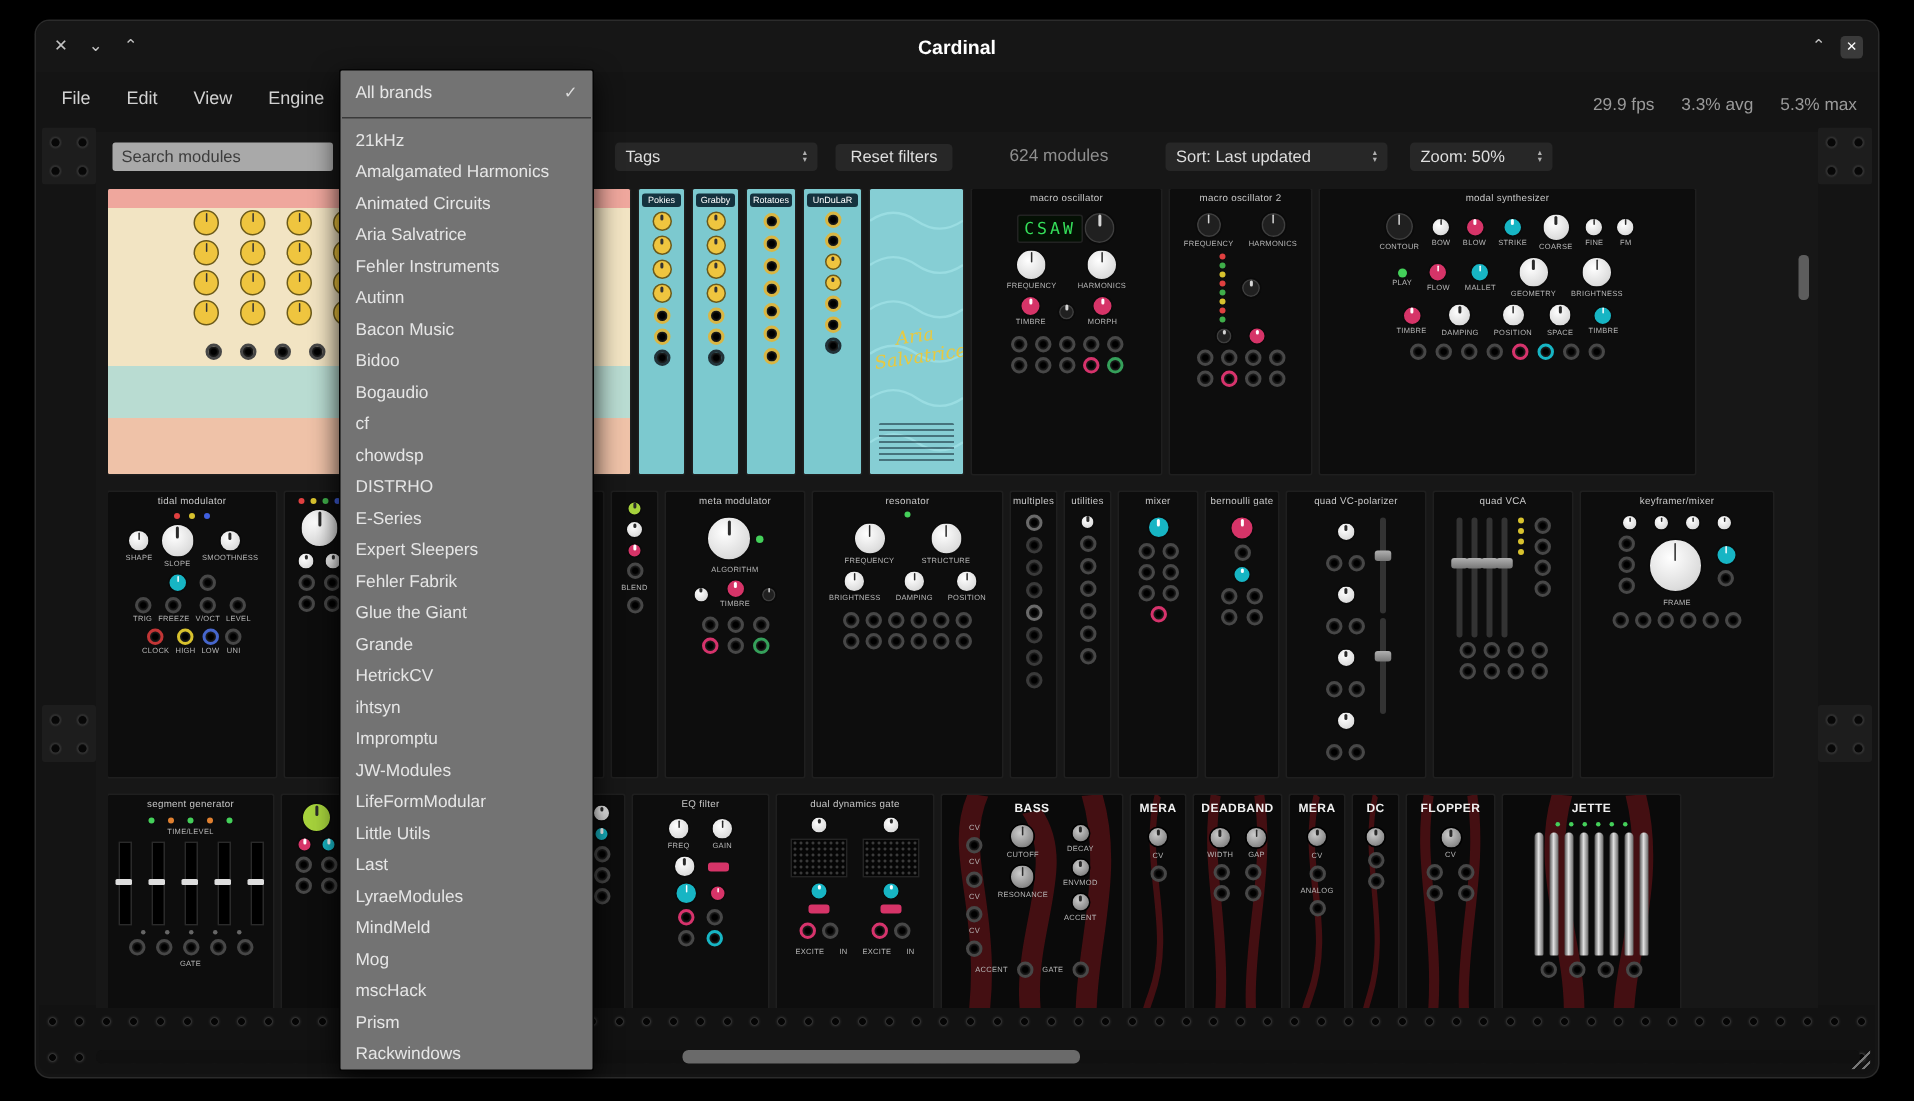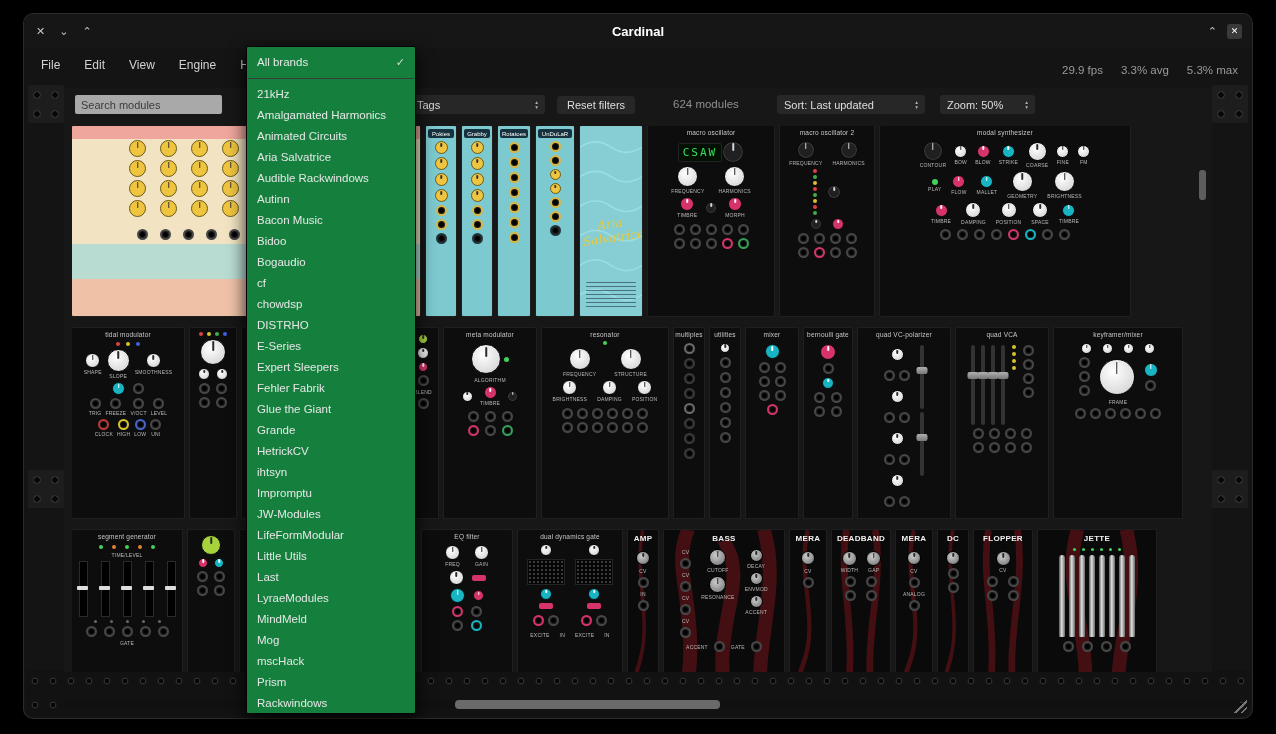--- a/index.html
+++ b/index.html
@@ -41,21 +41,21 @@
   .count{position:absolute;top:10px;font-size:11.5px;color:#8f8f8f}
   .grid{position:absolute;left:8px;top:38px;width:1132px;height:546px;overflow:hidden}
   .band{display:flex;gap:6px;height:190px;margin-bottom:12px;align-items:stretch}
   .vscroll-thumb{position:absolute;right:6px;top:82px;width:7px;height:30px;background:#5d5d5d;border-radius:3px;z-index:5}
   .hscroll{position:absolute;left:40px;bottom:9px;width:1176px;height:9px;background:#101010;border-radius:4px;z-index:3}
   .hscroll-thumb{position:absolute;left:391px;top:0;width:265px;height:9px;background:#6a6a6a;border-radius:4px}
   .grip{position:absolute;right:5px;bottom:5px;width:15px;height:15px;z-index:4;
     background:repeating-linear-gradient(135deg,transparent 0 3px,#777 3px 4.5px);
     clip-path:polygon(100% 0,100% 100%,0 100%)}
   
-  .brand-menu{position:absolute;left:246px;top:46px;width:170px;max-height:668px;background:#15803d;
+  .brand-menu{position:absolute;left:226px;top:46px;width:170px;max-height:668px;background:#737373;
     border:1px solid #050505;box-shadow:0 6px 18px rgba(0,0,0,.85);z-index:50;padding:4px 0;overflow:hidden;
     border-radius:2px;box-sizing:border-box}
   .menu-item{height:21px;line-height:21px;padding:0 10px;font-size:11.5px;color:#e6e6e6;white-space:nowrap;overflow:hidden}
   .menu-item.selected{display:flex;justify-content:space-between;align-items:center;height:22px}
   .check{color:#dcdcdc;font-size:11px}
   .menu-sep{height:1px;background:#3a3a3a;margin:5px 1px}
   
   .mod{position:relative;flex:0 0 auto;background:#0d0d0d;box-shadow:0 0 0 1px #1f1f1f;overflow:hidden;border-radius:1px}
   .mtitle{font-size:6.5px;color:#c8c8c8;text-align:center;padding:3px 1px 1px;white-space:nowrap;overflow:hidden;
     letter-spacing:.2px;position:relative;z-index:1}
@@ -1017,43 +1017,20 @@
                 </div>
               </span>
             </div>
             <div class="mr" style="gap:10px">
               <span class="ml">EXCITE</span>
               <span class="ml">IN</span>
               <span class="ml">EXCITE</span>
               <span class="ml">IN</span>
             </div>
           </div>
-          <div class="mod t-autinn" style="width: 30px;">
-            <div class="atitle">AMP</div>
-            <svg class="trace" viewBox="0 0 60 170" preserveAspectRatio="none">
-              <path d="M30 0 C 10 40, 50 80, 22 120 S 30 160, 34 170" stroke="#4a1013" stroke-width="7" fill="none" opacity="0.9"></path>
-            </svg>
-            <div class="acontent">
-              <div class="mr" style="margin-top:6px">
-                <i class="kn gy" style="width:14px;height:14px"></i>
-              </div>
-              <div class="mr">
-                <span class="ml">CV</span>
-              </div>
-              <div class="mr">
-                <i class="pt"></i>
-              </div>
-              <div class="mr">
-                <span class="ml">IN</span>
-              </div>
-              <div class="mr">
-                <i class="pt"></i>
-              </div>
-            </div>
-          </div>
           <div class="mod t-autinn-bass" style="width: 120px;">
             <div class="atitle">BASS</div>
             <svg class="trace" viewBox="0 0 60 170" preserveAspectRatio="none">
               <path d="M12 0 C 2 40, 22 80, 8 170" stroke="#4a1013" stroke-width="7" fill="none" opacity="0.9"></path>
               <path d="M30 10 C 45 50, 18 100, 35 165" stroke="#4a1013" stroke-width="7" fill="none" opacity="0.9"></path>
               <path d="M50 0 C 60 60, 40 120, 52 170" stroke="#4a1013" stroke-width="7" fill="none" opacity="0.9"></path>
             </svg>
             <div class="acontent">
               <div class="mr" style="gap:10px;align-items:flex-start;margin-top:4px">
                 <span class="cellcol">
@@ -1254,21 +1231,21 @@
   <div class="menu-item selected">
     <span>All brands</span>
     <span class="check">✓</span>
   </div>
   <div class="menu-sep"></div>
   <div id="brand-menu-items">
       <div class="menu-item">21kHz</div>
       <div class="menu-item">Amalgamated Harmonics</div>
       <div class="menu-item">Animated Circuits</div>
       <div class="menu-item">Aria Salvatrice</div>
-      <div class="menu-item">Audible Rackwindows</div>
+      <div class="menu-item">Fehler Instruments</div>
       <div class="menu-item">Autinn</div>
       <div class="menu-item">Bacon Music</div>
       <div class="menu-item">Bidoo</div>
       <div class="menu-item">Bogaudio</div>
       <div class="menu-item">cf</div>
       <div class="menu-item">chowdsp</div>
       <div class="menu-item">DISTRHO</div>
       <div class="menu-item">E-Series</div>
       <div class="menu-item">Expert Sleepers</div>
       <div class="menu-item">Fehler Fabrik</div>

